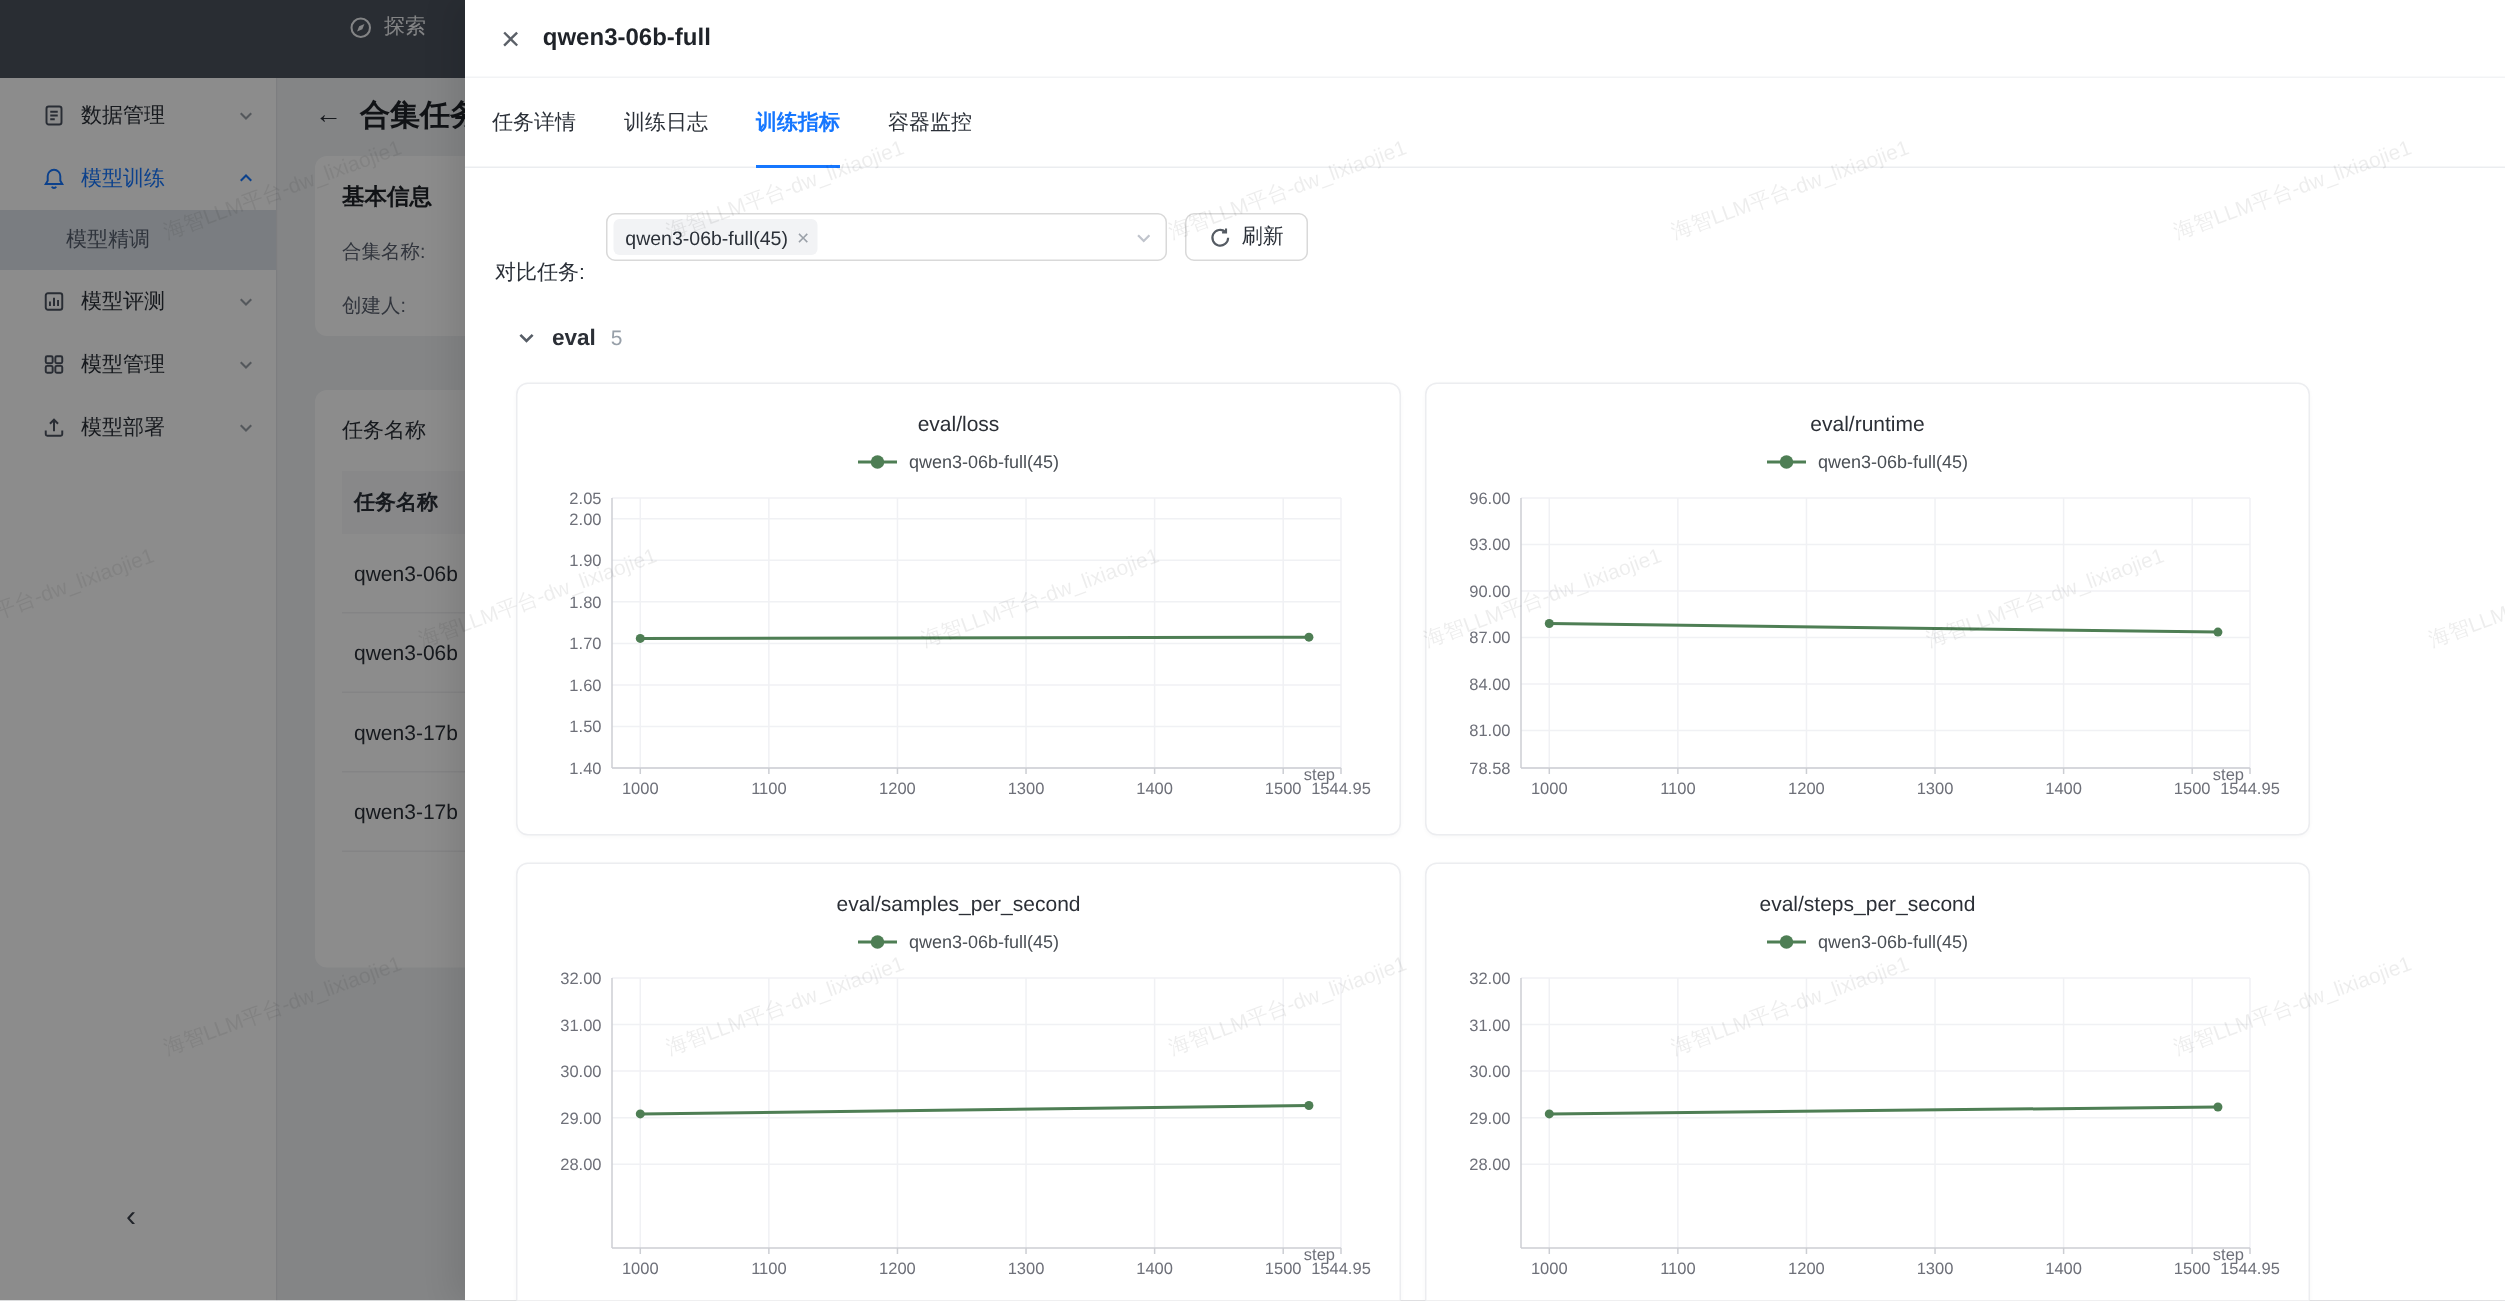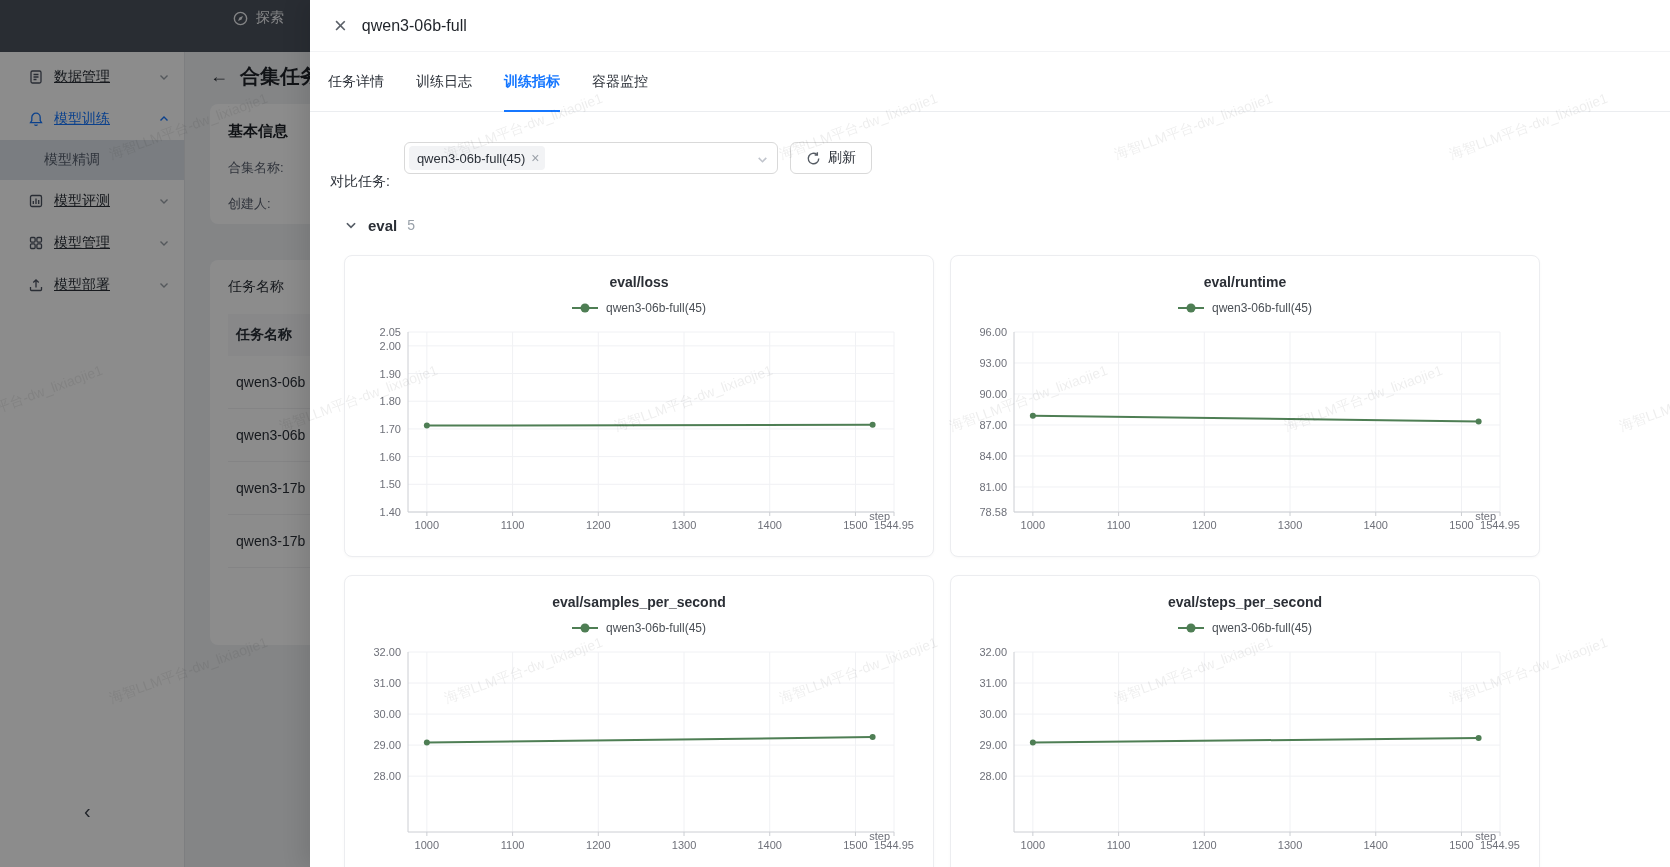--- a/index.html
+++ b/index.html
@@ -5,21 +5,21 @@
   * { margin:0; padding:0; box-sizing:border-box; }
   html,body { width:1670px; height:867px; overflow:hidden; }
   body { font-family:"Liberation Sans",sans-serif; background:#f0f2f5; position:relative; color:#2b3038; }
 
   
   .topbar { position:absolute; top:0; left:0; width:1670px; height:52px; background:#4c525d; z-index:1; }
   .explore { position:absolute; left:232px; top:0; height:36px; display:flex; align-items:center; gap:7px; color:#eef0f3; font-size:14px; cursor:pointer; }
 
   
   .sidebar { position:absolute; top:52px; left:0; width:185px; height:815px; background:#ffffff; border-right:1px solid #e4e6ea; z-index:1; }
-  .side-item { height:42px; display:flex; align-items:center; padding:0 14px 0 28px; gap:10px; font-size:14px; color:#2b3038; cursor:pointer;text-decoration:underline; }
+  .side-item { height:42px; display:flex; align-items:center; padding:0 14px 0 28px; gap:10px; font-size:14px; color:#2b3038; cursor:pointer; }
   .side-item .si-icon { display:flex; align-items:center; color:#4b5260; }
   .side-item .si-chev { margin-left:auto; color:#9aa0a8; display:flex; }
   .side-item.active, .side-item.active .si-icon, .side-item.active .si-chev { color:#1677ff; }
   .side-sub { height:40px; display:flex; align-items:center; padding-left:44px; font-size:14px; cursor:pointer; }
   .side-sub.selected { background:#dfe4ec; color:#565f6d; }
   .collapse-toggle { position:absolute; left:84px; bottom:44px; font-size:20px; color:#3d434d; cursor:pointer; }
 
   
   .page { position:absolute; top:52px; left:186px; width:640px; height:815px; background:#f0f2f5; z-index:1; padding:12px 24px; overflow:hidden; }
   .page-head { display:flex; align-items:center; gap:12px; height:24px; }
@@ -35,21 +35,21 @@
   .mini-table .th { height:42px; background:#f7f8fa; display:flex; align-items:center; padding-left:8px; font-size:14px; font-weight:bold; color:#2b3038; }
   .mini-table .tr { height:53px; display:flex; align-items:center; padding-left:8px; font-size:14px; color:#2b3038; border-bottom:1px solid #f0f1f3; }
 
   
   .mask { position:absolute; inset:0; background:rgba(0,0,0,0.45); z-index:10; }
 
   
   .drawer { position:absolute; top:0; left:310px; width:1360px; height:867px; background:#fff; z-index:20; box-shadow:-8px 0 20px rgba(0,0,0,0.10); }
   .drawer-header { height:52px; display:flex; align-items:center; gap:15px; padding-left:24px; border-bottom:1px solid #f2f3f5; }
   .close-x { font-size:22px; line-height:1; color:#5b6068; cursor:pointer; }
-  .drawer-title { font-size:16px; font-weight:normal; color:#1f2329; }
+  .drawer-title { font-size:16px; font-weight:bold; color:#1f2329; }
   .tabs { height:60px; display:flex; align-items:stretch; gap:32px; padding-left:18px; border-bottom:1px solid #ebedf0; }
   .tab { display:flex; align-items:center; font-size:14px; color:#2b3038; position:relative; cursor:pointer; }
   .tab.active { color:#1677ff; font-weight:bold; }
   .tab.active::after { content:""; position:absolute; left:0; right:0; bottom:-1px; height:2px; background:#1677ff; }
   .drawer-body { padding:0 20px; }
 
   .compare-row { margin-top:13px; display:flex; align-items:center; }
   .cmp-label { font-size:14px; color:#2b3038; margin-right:14px;margin-top:48px; }
   .select { width:374px; height:32px; border:1px solid #d9d9d9; border-radius:6px; display:flex; align-items:center; padding:0 26px 0 4px; position:relative; background:#fff; cursor:pointer; }
   .sel-tag { height:24px; background:#f2f3f5; border-radius:4px; display:flex; align-items:center; gap:6px; padding:0 6px 0 8px; font-size:13px; color:#2b3038; }
@@ -60,21 +60,21 @@
 
   .sect { display:flex; align-items:center; gap:10px; padding:0 14px; cursor:pointer; }
   .sect-train { margin-top:18px; height:38px; background:#f6f7f9; border-radius:4px; }
   .sect-eval { margin-top:16px; height:36px; }
   .sect-chev { display:flex; color:#565d66; }
   .sect-name { font-size:15px; font-weight:bold; color:#2b2f36; }
   .sect-count { font-size:14px; color:#98a0a9; }
 
   .chart-grid { margin:12px 0 0 14px; width:1196px; display:flex; flex-wrap:wrap; gap:18px 16px; }
   .chart-card { width:590px; height:302px; background:#fff; border:1px solid #ecedf0; border-radius:8px; box-shadow:0 1px 3px rgba(0,0,0,0.03); padding-top:18px; display:flex; flex-direction:column; align-items:center; }
-  .chart-title { height:18px; font-size:14px; font-weight:bold; color:#2b2f36; }
+  .chart-title { height:18px; font-size:14px; font-weight:normal; color:#2b2f36; }
   .chart-legend { margin-top:9px; height:14px; display:flex; align-items:center; gap:8px; font-size:12px; color:#4a4f55; cursor:pointer; }
   .chart-svg { margin-top:11px; display:block; }
   .chart-svg text { font-size:11px; fill:#6e7079; font-family:"Liberation Sans",sans-serif; }
 
   
   .wm-layer { position:absolute; inset:0; z-index:40; pointer-events:none; overflow:hidden; }
   .wm { position:absolute; white-space:nowrap; font-size:14px; color:rgba(0,0,0,0.07); transform:rotate(-20deg); }
 </style>
 </head>
 <body>

